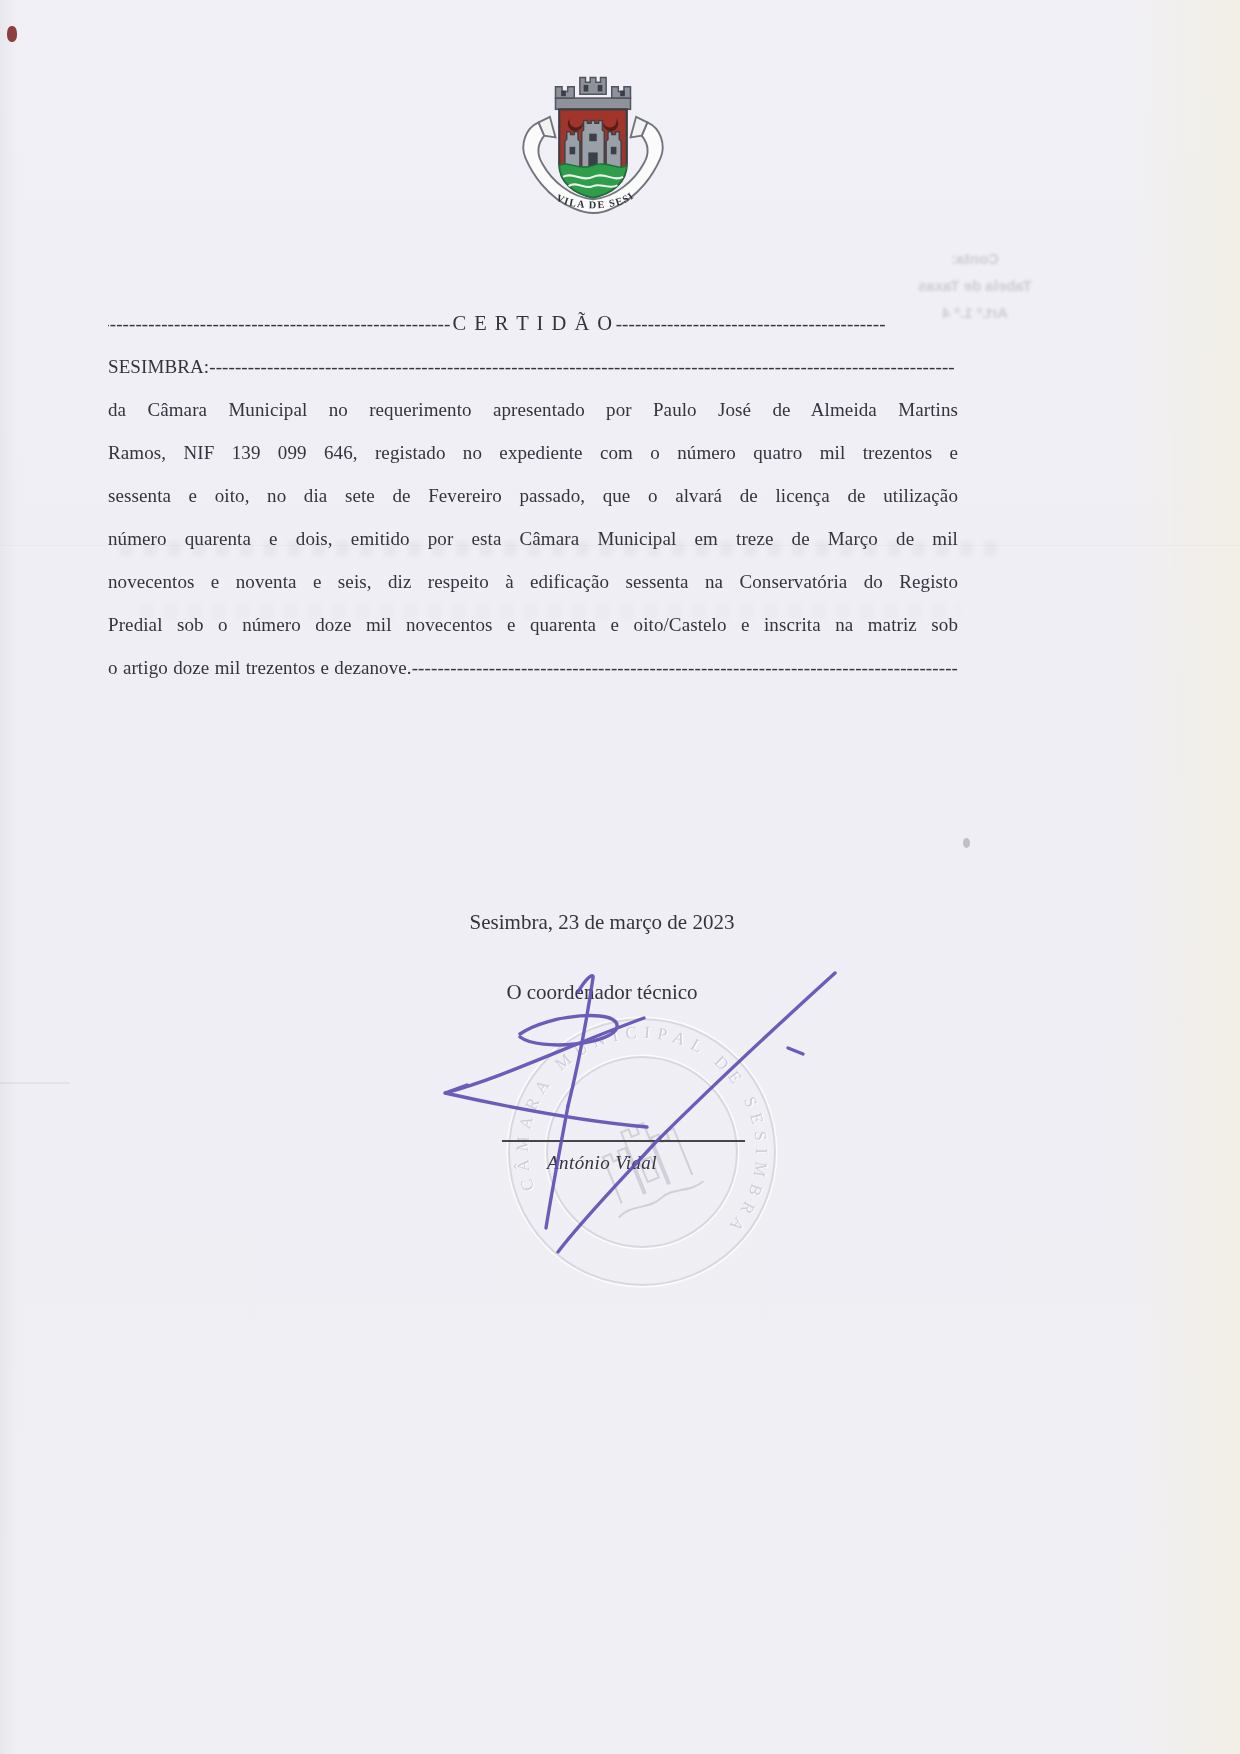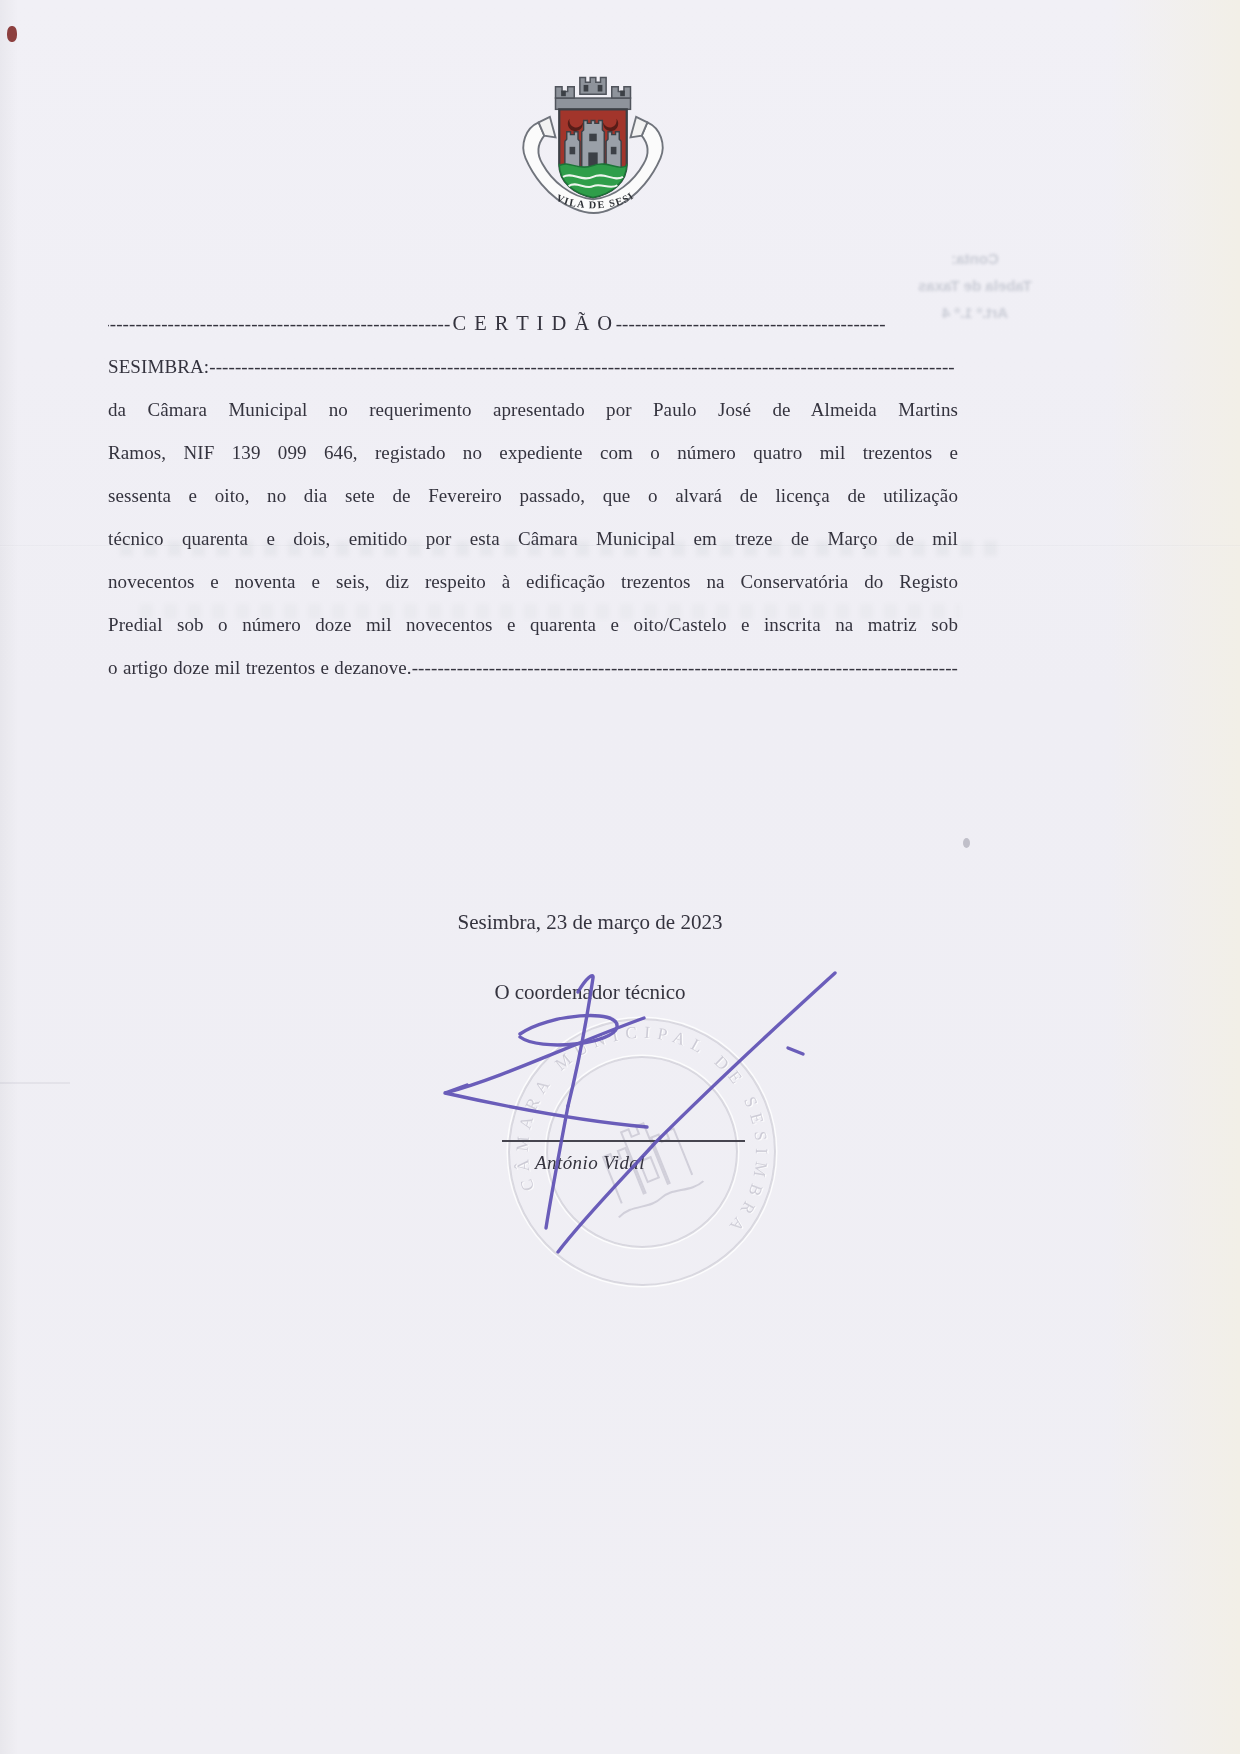--- a/index.html
+++ b/index.html
@@ -40,21 +40,21 @@
   .crest{position:absolute;left:518px;top:66px;width:150px;height:156px;}
 
   
   .textblock{position:absolute;left:108px;top:302px;width:850px;font-size:19px;line-height:43px;letter-spacing:.1px;}
   .tline{height:43px;text-align:justify;text-align-last:justify;overflow:hidden;white-space:normal;}
   .title-line{display:flex;align-items:baseline;height:43px;overflow:hidden;}
   .dash-run{flex:1;overflow:hidden;white-space:nowrap;font-size:19px;}
   .dash-run.rtl{direction:rtl;}
   .title-label{flex:0 0 auto;font-size:20.5px;letter-spacing:1.5px;padding:0 2px;font-weight:400;white-space:nowrap;}
 
-  .center-col{position:absolute;left:0;width:1180px;text-align:center;}
+  .center-col{position:absolute;left:12px;width:1180px;text-align:center;}
   .date-line{top:910px;font-size:21px;}
   .role-line{top:980px;font-size:21px;}
   .signer-name{top:1152px;font-size:19px;font-style:italic;letter-spacing:.4px;z-index:6;font-family:Liberation Serif, serif;}
   .center-col{position:absolute;}
   .sig-rule{position:absolute;left:502px;top:1140px;width:243px;height:2px;background:#46454f;z-index:5;}
 
   .seal{position:absolute;left:492px;top:1002px;width:300px;height:300px;z-index:2;opacity:.9;}
   .signature-svg{position:absolute;left:420px;top:928px;width:440px;height:340px;z-index:7;}
 </style>
 </head>
@@ -130,22 +130,22 @@
     </div>
     <div>
 
         <div class="tline">SESIMBRA:----------------------------------------------------------------------------------------------------------------------</div>
       </div>
     <div>
 
         <div class="tline">da Câmara Municipal no requerimento apresentado por Paulo José de Almeida Martins</div>
         <div class="tline">Ramos, NIF 139 099 646, registado no expediente com o número quatro mil trezentos e</div>
         <div class="tline">sessenta e oito, no dia sete de Fevereiro passado, que o alvará de licença de utilização</div>
-        <div class="tline">técnico quarenta e dois, emitido por esta Câmara Municipal em treze de Março de mil</div>
-        <div class="tline">novecentos e noventa e seis, diz respeito à edificação trezentos na Conservatória do Registo</div>
+        <div class="tline">número quarenta e dois, emitido por esta Câmara Municipal em treze de Março de mil</div>
+        <div class="tline">novecentos e noventa e seis, diz respeito à edificação sessenta na Conservatória do Registo</div>
         <div class="tline">Predial sob o número doze mil novecentos e quarenta e oito/Castelo e inscrita na matriz sob</div>
         <div class="tline">o artigo doze mil trezentos e dezanove.--------------------------------------------------------------------------------------------------</div>
       </div>
   </div>
 
   <div class="center-col date-line">Sesimbra, 23 de março de 2023</div>
   <div class="center-col role-line">O coordenador técnico</div>
 
   <svg class="seal" viewBox="-150 -150 300 300">
     <g transform="rotate(-22)">

